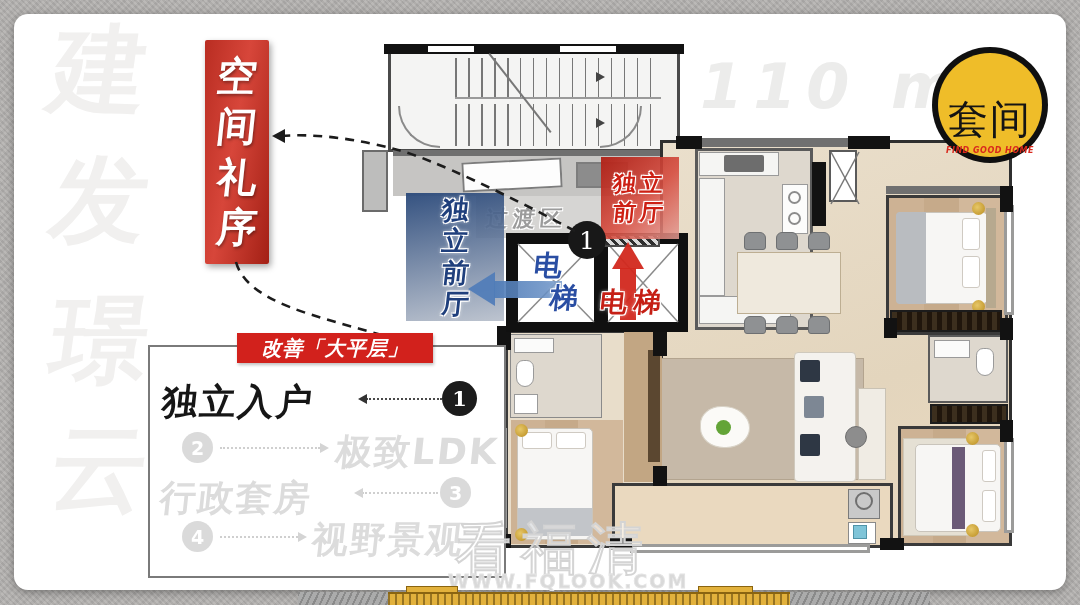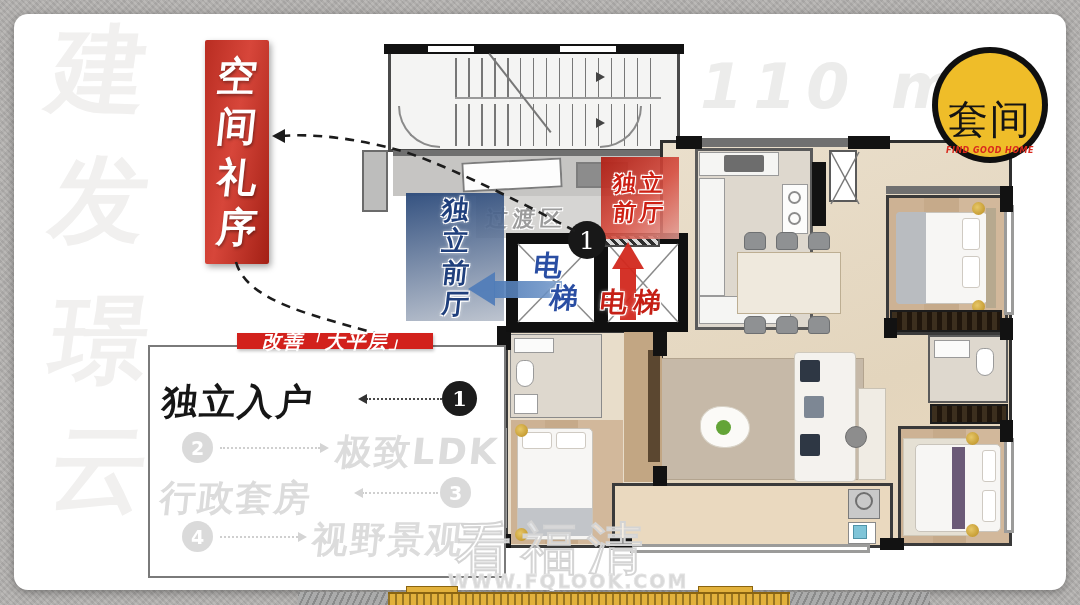--- a/index.html
+++ b/index.html
@@ -65,21 +65,21 @@
       text-shadow:-1px -1px 0 #fff,1px -1px 0 #fff,-1px 1px 0 #fff,1px 1px 0 #fff;}
   .lift-blue{color:#2a4ea3;font-size:28px;font-weight:900;transform:skew(-6deg);line-height:1;
       text-shadow:-1px -1px 0 #fff,1px -1px 0 #fff,-1px 1px 0 #fff,1px 1px 0 #fff,0 0 4px #fff;}
   .lift-red{color:#c51f15;font-size:27px;font-weight:900;letter-spacing:7px;transform:skew(-6deg);
       text-shadow:-1px -1px 0 #fff,1px -1px 0 #fff,-1px 1px 0 #fff,1px 1px 0 #fff,0 0 4px #fff;}
   .marker{width:38px;height:38px;border-radius:50%;background:#181818;color:#fff;
           display:flex;align-items:center;justify-content:center;
           font-family:"DejaVu Serif","Liberation Serif",serif;font-size:25px;}
   
   .ibox{left:148px;top:345px;width:358px;height:233px;border:2px solid #7a7a7a;background:#fff;}
-  .itag{left:237px;top:333px;width:196px;height:16px;background:#d2211c;color:#fff;
+  .itag{left:237px;top:333px;width:196px;height:30px;background:#d2211c;color:#fff;
         display:flex;align-items:center;justify-content:center;
         font-size:20px;font-weight:900;font-style:italic;letter-spacing:1px;box-shadow:1px 2px 3px rgba(0,0,0,.25);}
   .it-dark{font-size:36px;font-weight:900;color:#161616;transform:skew(-6deg);letter-spacing:2px;}
   .it-gray{font-size:36px;font-weight:900;color:#dcdcdc;transform:skew(-6deg);letter-spacing:2px;white-space:nowrap;}
   .numc{width:31px;height:31px;border-radius:50%;display:flex;align-items:center;justify-content:center;
         font-size:19px;font-weight:700;color:#fff;}
   .numc.gray{background:#dadada;}
   .numc.black{background:#1c1c1c;width:35px;height:35px;font-size:21px;
               font-family:"DejaVu Serif","Liberation Serif",serif;}
   .lead{position:absolute;border-top:2px dotted #cfcfcf;}

